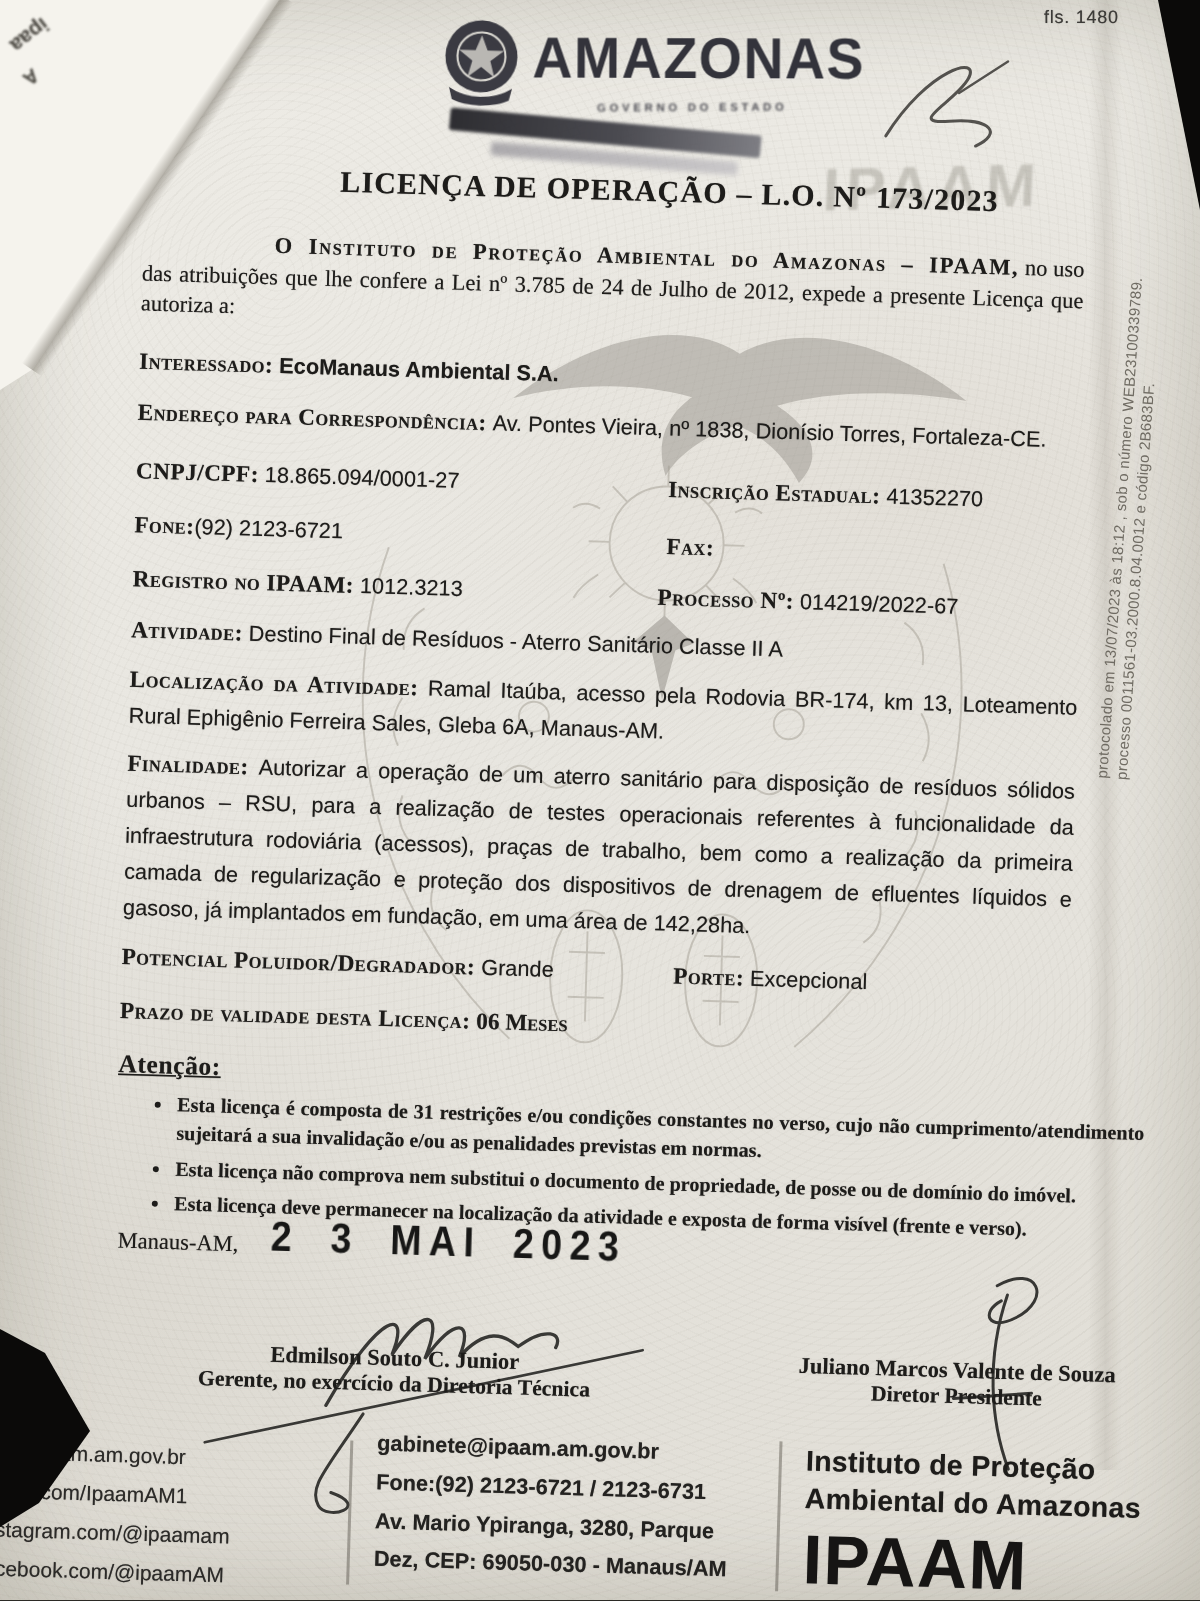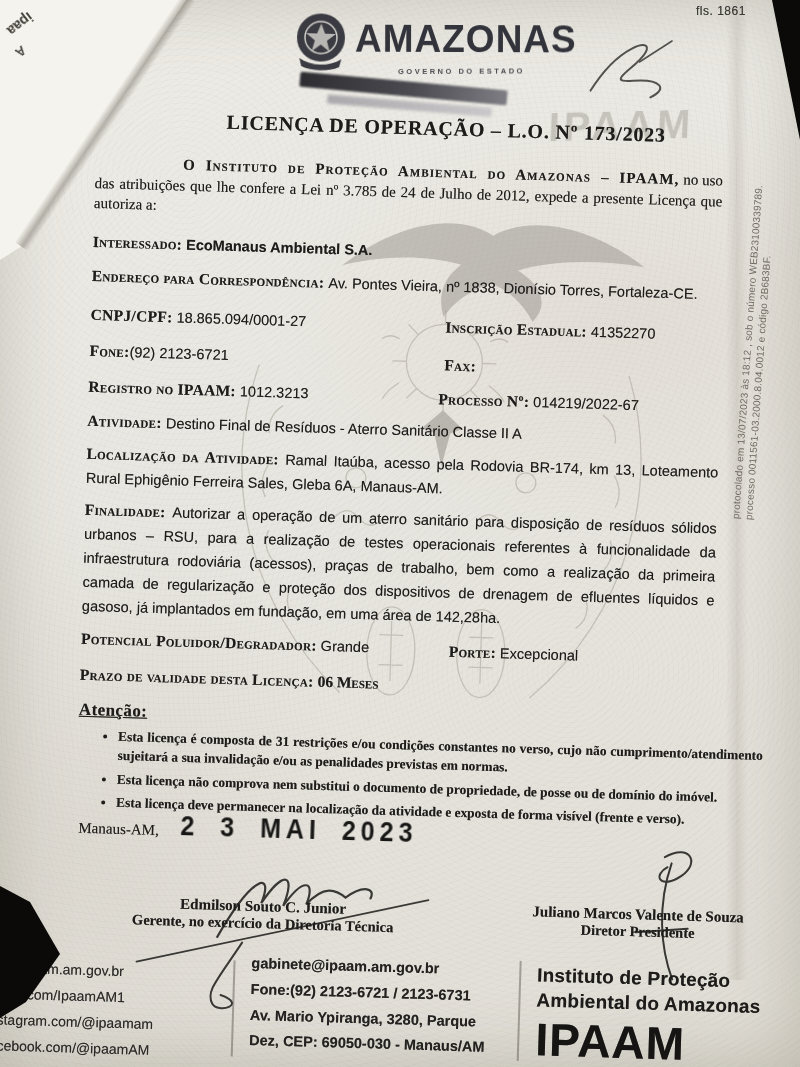--- a/index.html
+++ b/index.html
@@ -84,21 +84,21 @@
 <div class="scan">
   <div class="paper"></div>
   <div class="crease"></div>
 
   <div class="under-sheet">
     <span class="frag frag1">ipaa</span>
     <span class="frag frag2">A</span>
   </div>
   <div class="fold-line"></div>
 
-  <div class="abs folio soft" style="left:696px;top:4px;">fls. 1861</div>
+  <div class="abs folio soft" style="left:696px;top:4px;">fls. 1480</div>
 
   <div class="side-note">
     <div>protocolado em 13/07/2023 às 18:12 , sob o número WEB23100339789.</div>
     <div>processo 0011561-03.2000.8.04.0012 e código 2B683BF.</div>
   </div>
 
   <div class="content">
 
     <svg class="abs" style="left:293px;top:4px;opacity:.92;filter:blur(.3px);" width="58" height="62" viewBox="0 0 58 62">
       <circle cx="29" cy="27" r="24" fill="#2d2d36"></circle>

